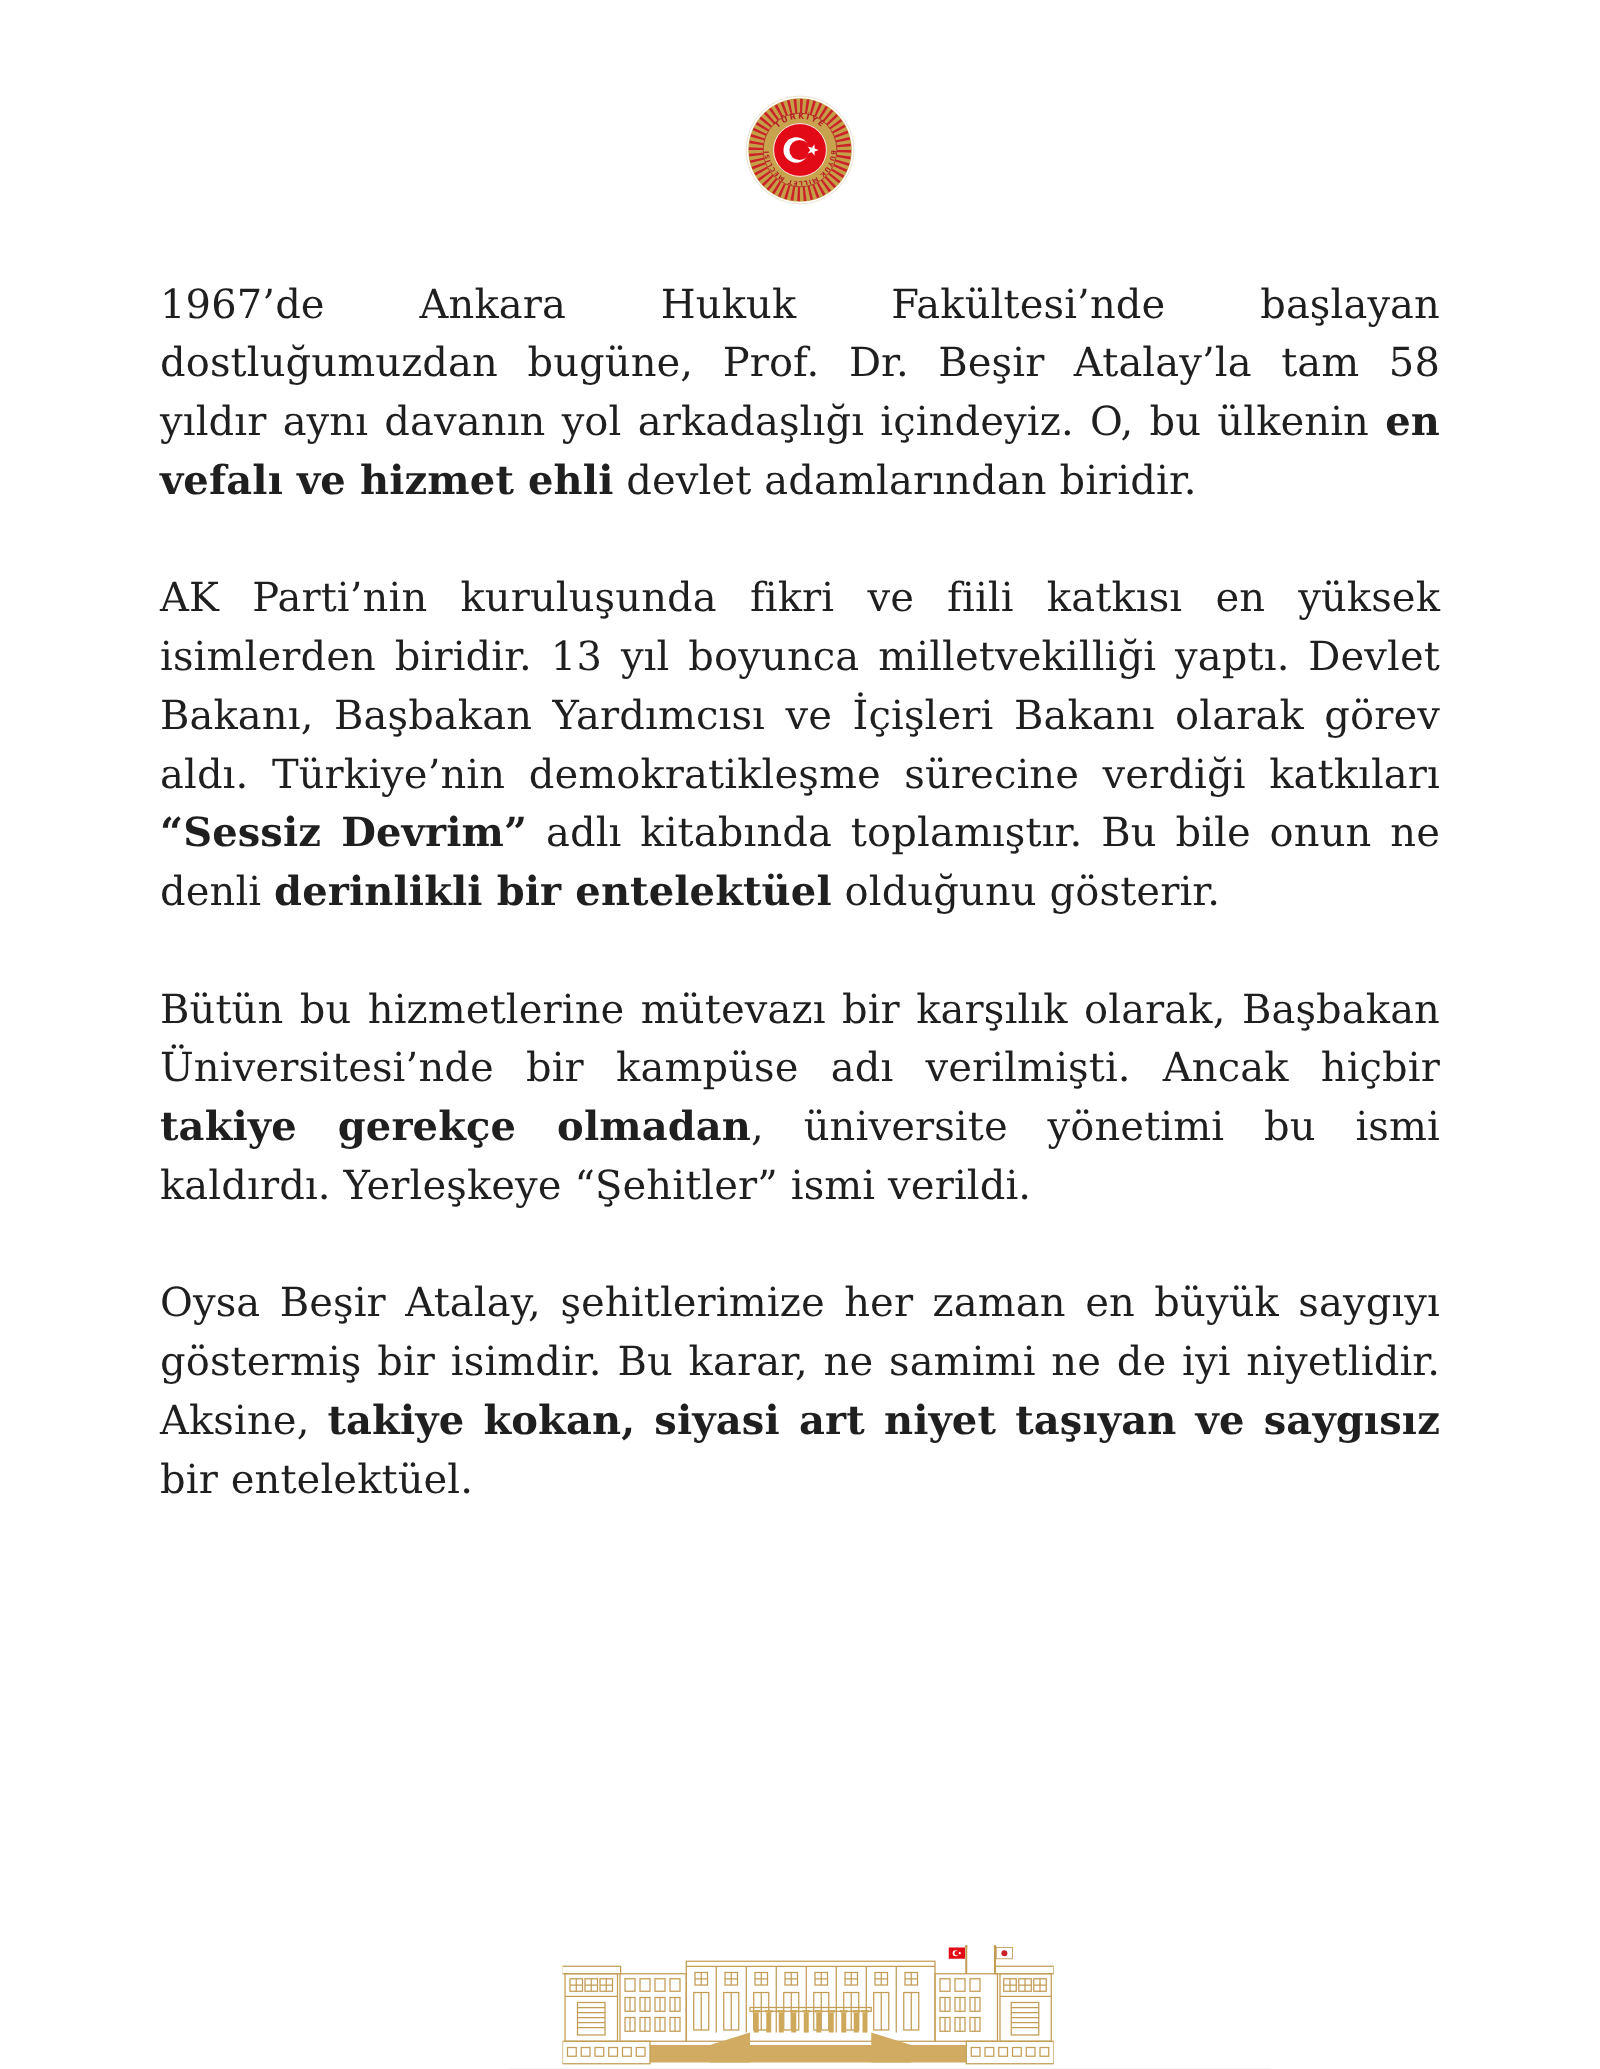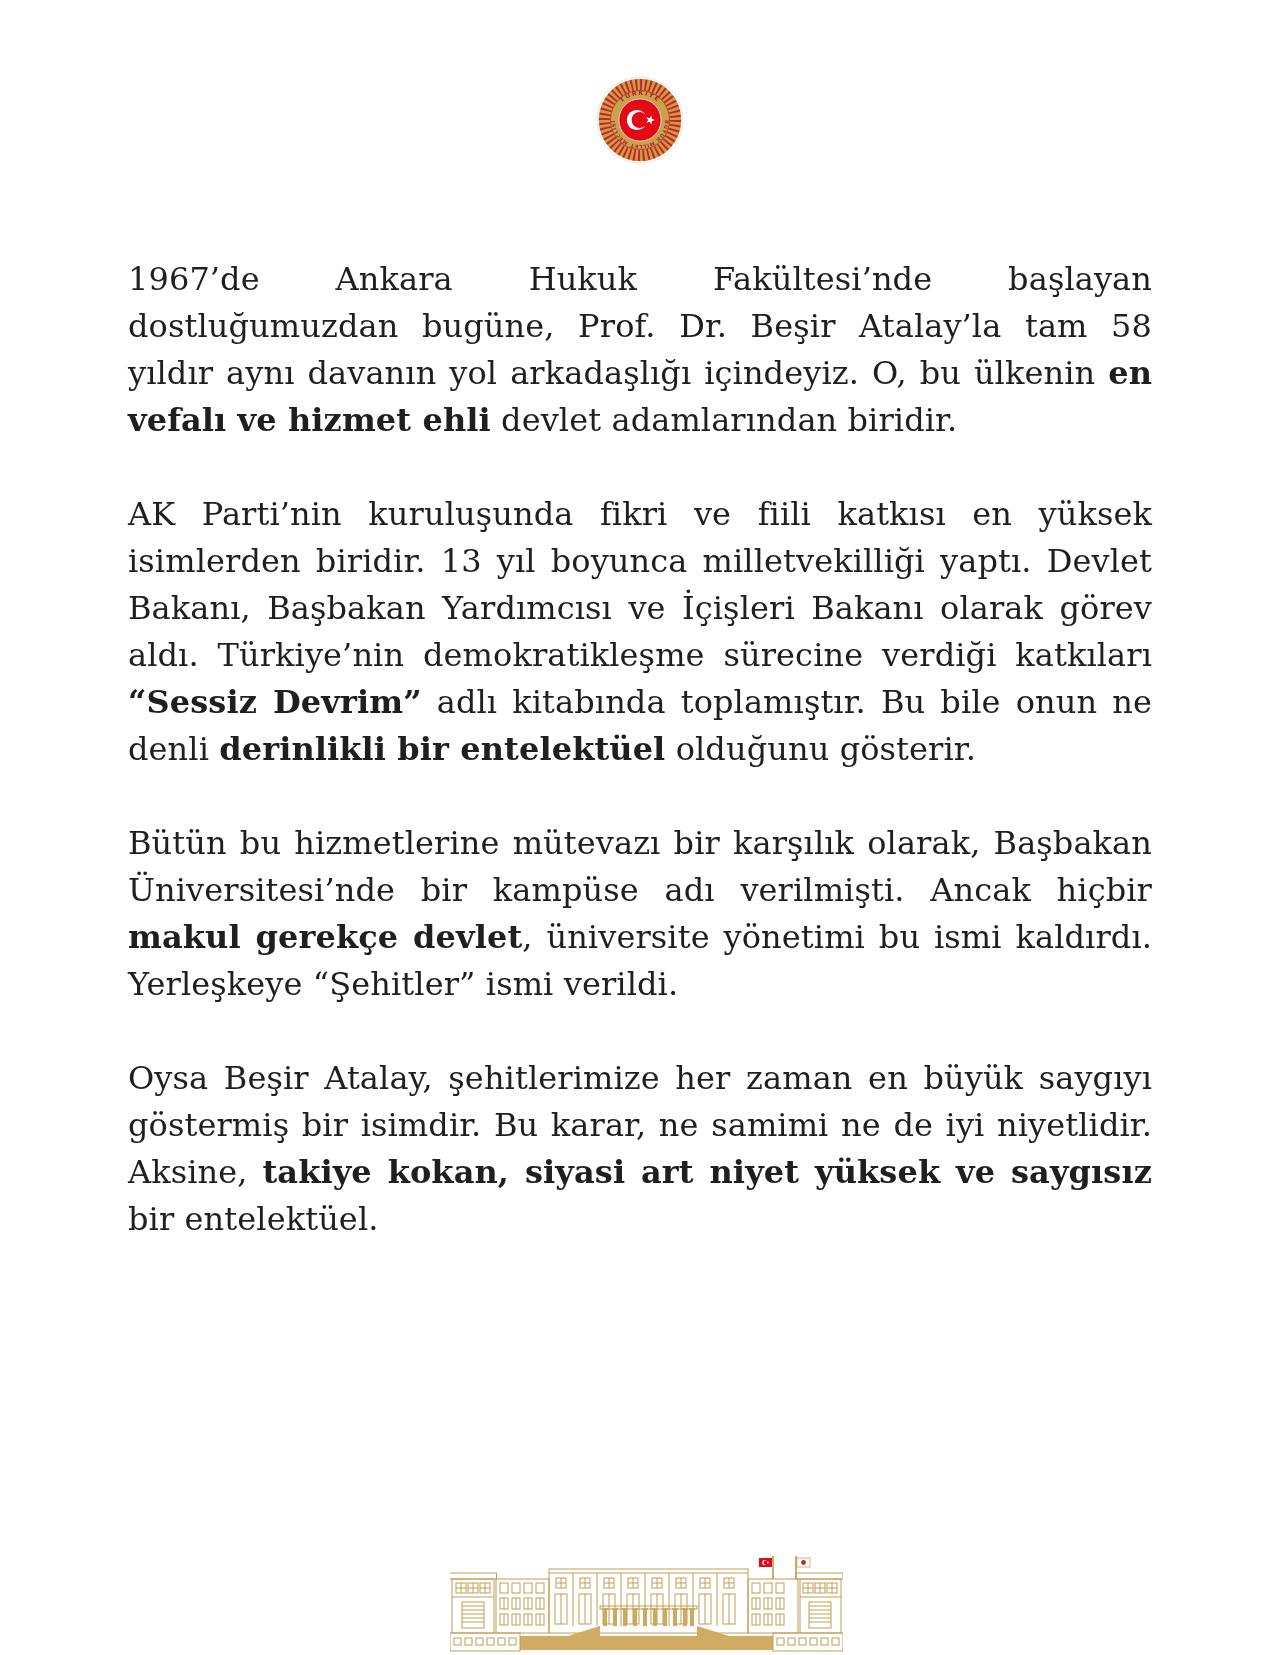--- a/index.html
+++ b/index.html
@@ -13,21 +13,20 @@
   }
   .emblem-wrap{
     position:absolute;top:76px;left:50%;
     transform:translateX(-50%);
     width:88px;height:88px;
   }
   .doc-body{
     position:absolute;
     top:220px;left:128px;width:1024px;
     color:#1f1f1f;
-    margin-top:36px;
   }
   .para{
     margin:0 0 47px 0;
     font-size:32px;
     line-height:47px;
     text-align:justify;
     text-justify:inter-word;
     letter-spacing:0.1px;
   }
   .para b{font-weight:700;}
@@ -65,22 +64,22 @@
       <circle cx="50" cy="50" r="24" fill="#e30a17" stroke="#ffffff" stroke-width="0.8"></circle>
       <circle cx="46.5" cy="50" r="11.5" fill="#ffffff"></circle>
       <circle cx="49.6" cy="50" r="9.2" fill="#e30a17"></circle>
       <polygon fill="#ffffff" points="67,50 63.28,51.29 63.2,55.23 60.82,52.09 57.05,53.23 59.3,50 57.05,46.77 60.82,47.91 63.2,44.77 63.28,48.71"></polygon>
     </svg>
   </div>
 
   <main class="doc-body">
       <p class="para"><span>1967’de Ankara Hukuk Fakültesi’nde başlayan dostluğumuzdan bugüne, Prof. Dr. Beşir Atalay’la tam 58 yıldır aynı davanın yol arkadaşlığı içindeyiz. O, bu ülkenin </span><b>en vefalı ve hizmet ehli</b><span> devlet adamlarından biridir.</span></p>
       <p class="para"><span>AK Parti’nin kuruluşunda fikri ve fiili katkısı en yüksek isimlerden biridir. 13 yıl boyunca milletvekilliği yaptı. Devlet Bakanı, Başbakan Yardımcısı ve İçişleri Bakanı olarak görev aldı. Türkiye’nin demokratikleşme sürecine verdiği katkıları </span><b>“Sessiz Devrim”</b><span> adlı kitabında toplamıştır. Bu bile onun ne denli </span><b>derinlikli bir entelektüel</b><span> olduğunu gösterir.</span></p>
-      <p class="para"><span>Bütün bu hizmetlerine mütevazı bir karşılık olarak, Başbakan Üniversitesi’nde bir kampüse adı verilmişti. Ancak hiçbir </span><b>makul gerekçe devlet</b><span>, üniversite yönetimi bu ismi kaldırdı. Yerleşkeye “Şehitler” ismi verildi.</span></p>
-      <p class="para"><span>Oysa Beşir Atalay, şehitlerimize her zaman en büyük saygıyı göstermiş bir isimdir. Bu karar, ne samimi ne de iyi niyetlidir. Aksine, </span><b>takiye kokan, siyasi art niyet yüksek ve saygısız</b><span> bir entelektüel.</span></p>
+      <p class="para"><span>Bütün bu hizmetlerine mütevazı bir karşılık olarak, Başbakan Üniversitesi’nde bir kampüse adı verilmişti. Ancak hiçbir </span><b>takiye gerekçe olmadan</b><span>, üniversite yönetimi bu ismi kaldırdı. Yerleşkeye “Şehitler” ismi verildi.</span></p>
+      <p class="para"><span>Oysa Beşir Atalay, şehitlerimize her zaman en büyük saygıyı göstermiş bir isimdir. Bu karar, ne samimi ne de iyi niyetlidir. Aksine, </span><b>takiye kokan, siyasi art niyet taşıyan ve saygısız</b><span> bir entelektüel.</span></p>
     </main>
 
   <div class="footer-art">
     <svg viewBox="0 0 393 98" width="393" height="98" aria-hidden="true" fill="none" stroke="#c29c55" stroke-width="1">
 
       <g>
         <rect x="-0.5" y="17" width="47" height="6"></rect>
         <rect x="2" y="23" width="42" height="54"></rect>
         <g>
           <rect x="6" y="27" width="10" height="10"></rect>

